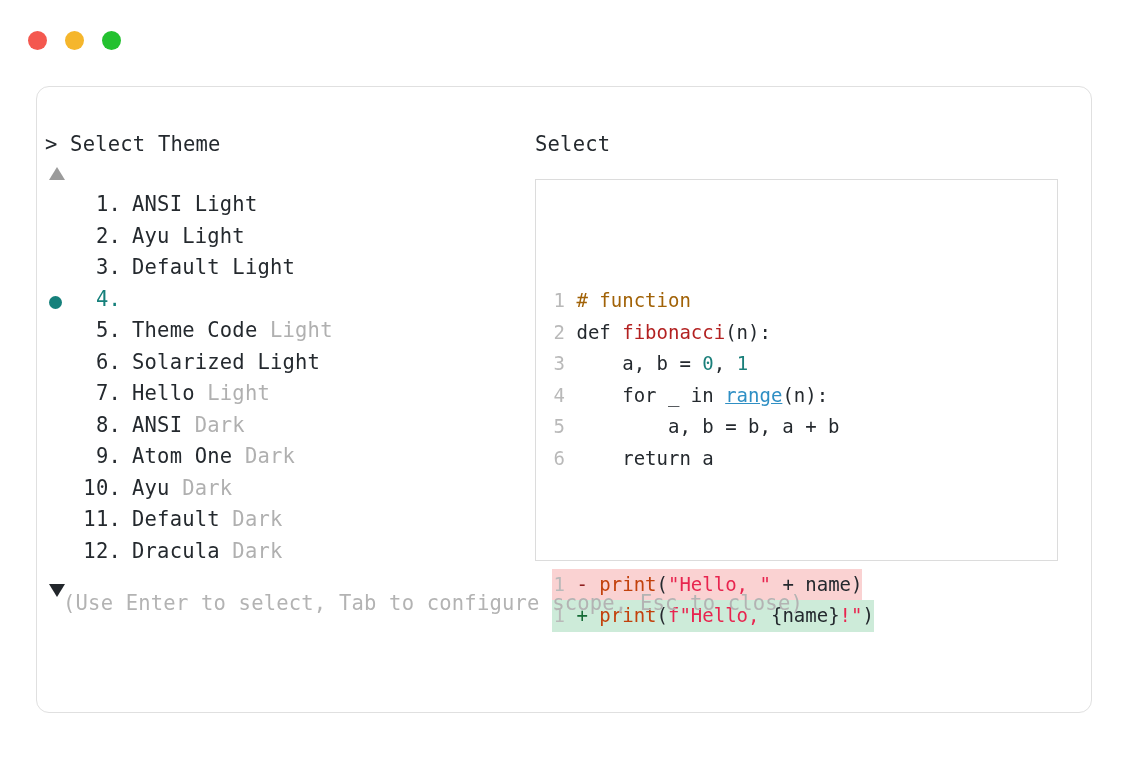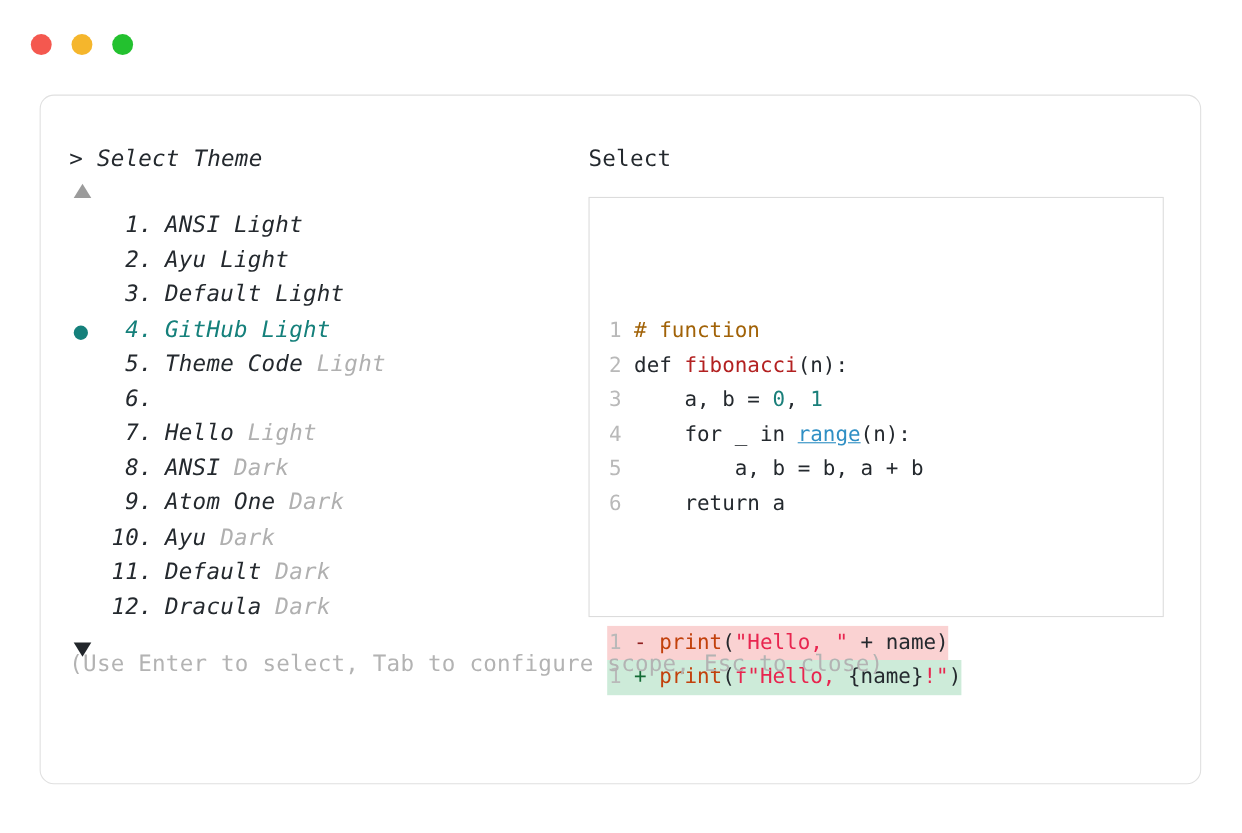--- a/index.html
+++ b/index.html
@@ -42,24 +42,23 @@
   }
 
   
   .columns {
     position: absolute;
     left: 0; top: 0; right: 0; bottom: 0;
   }
 
   .left-pane {
     position: absolute;
-    left: 26px;
+    left: 8px;
     top: 44px;
     width: 470px;
-    font-style: italic;
   }
   .right-pane {
     position: absolute;
     left: 498px;
     top: 44px;
     width: 540px;
   }
 
   .prompt {
     font-size: 20.5px;
@@ -202,23 +201,23 @@
 <div class="card">
   <div class="columns">
 
     <div class="left-pane">
       <div class="prompt">&gt; Select Theme</div>
       <div class="arrow-up"></div>
       <div class="theme-list">
           <div class="theme-row"><div class="bullet-cell"></div><span class="idx">1.</span><span class="name">ANSI Light</span></div>
           <div class="theme-row"><div class="bullet-cell"></div><span class="idx">2.</span><span class="name">Ayu Light</span></div>
           <div class="theme-row"><div class="bullet-cell"></div><span class="idx">3.</span><span class="name">Default Light</span></div>
-          <div class="theme-row selected"><div class="bullet-cell"><div class="bullet" style="background: rgb(21, 128, 123);"></div></div><span class="idx">4.</span><span class="name">GitHub Light</span></div>
+          <div class="theme-row selected"><div class="bullet-cell"><div class="bullet" style="background: rgb(21, 128, 123);"></div></div><span class="idx">4.</span></div>
           <div class="theme-row"><div class="bullet-cell"></div><span class="idx">5.</span><span class="name">Theme Code</span><span class="variant-muted"> Light</span></div>
-          <div class="theme-row"><div class="bullet-cell"></div><span class="idx">6.</span></div>
+          <div class="theme-row"><div class="bullet-cell"></div><span class="idx">6.</span><span class="name">Solarized Light</span></div>
           <div class="theme-row"><div class="bullet-cell"></div><span class="idx">7.</span><span class="name">Hello</span><span class="variant-muted"> Light</span></div>
           <div class="theme-row"><div class="bullet-cell"></div><span class="idx">8.</span><span class="name">ANSI</span><span class="variant-muted"> Dark</span></div>
           <div class="theme-row"><div class="bullet-cell"></div><span class="idx">9.</span><span class="name">Atom One</span><span class="variant-muted"> Dark</span></div>
           <div class="theme-row"><div class="bullet-cell"></div><span class="idx">10.</span><span class="name">Ayu</span><span class="variant-muted"> Dark</span></div>
           <div class="theme-row"><div class="bullet-cell"></div><span class="idx">11.</span><span class="name">Default</span><span class="variant-muted"> Dark</span></div>
           <div class="theme-row"><div class="bullet-cell"></div><span class="idx">12.</span><span class="name">Dracula</span><span class="variant-muted"> Dark</span></div>
         </div>
       <div class="arrow-down"></div>
     </div>
 

